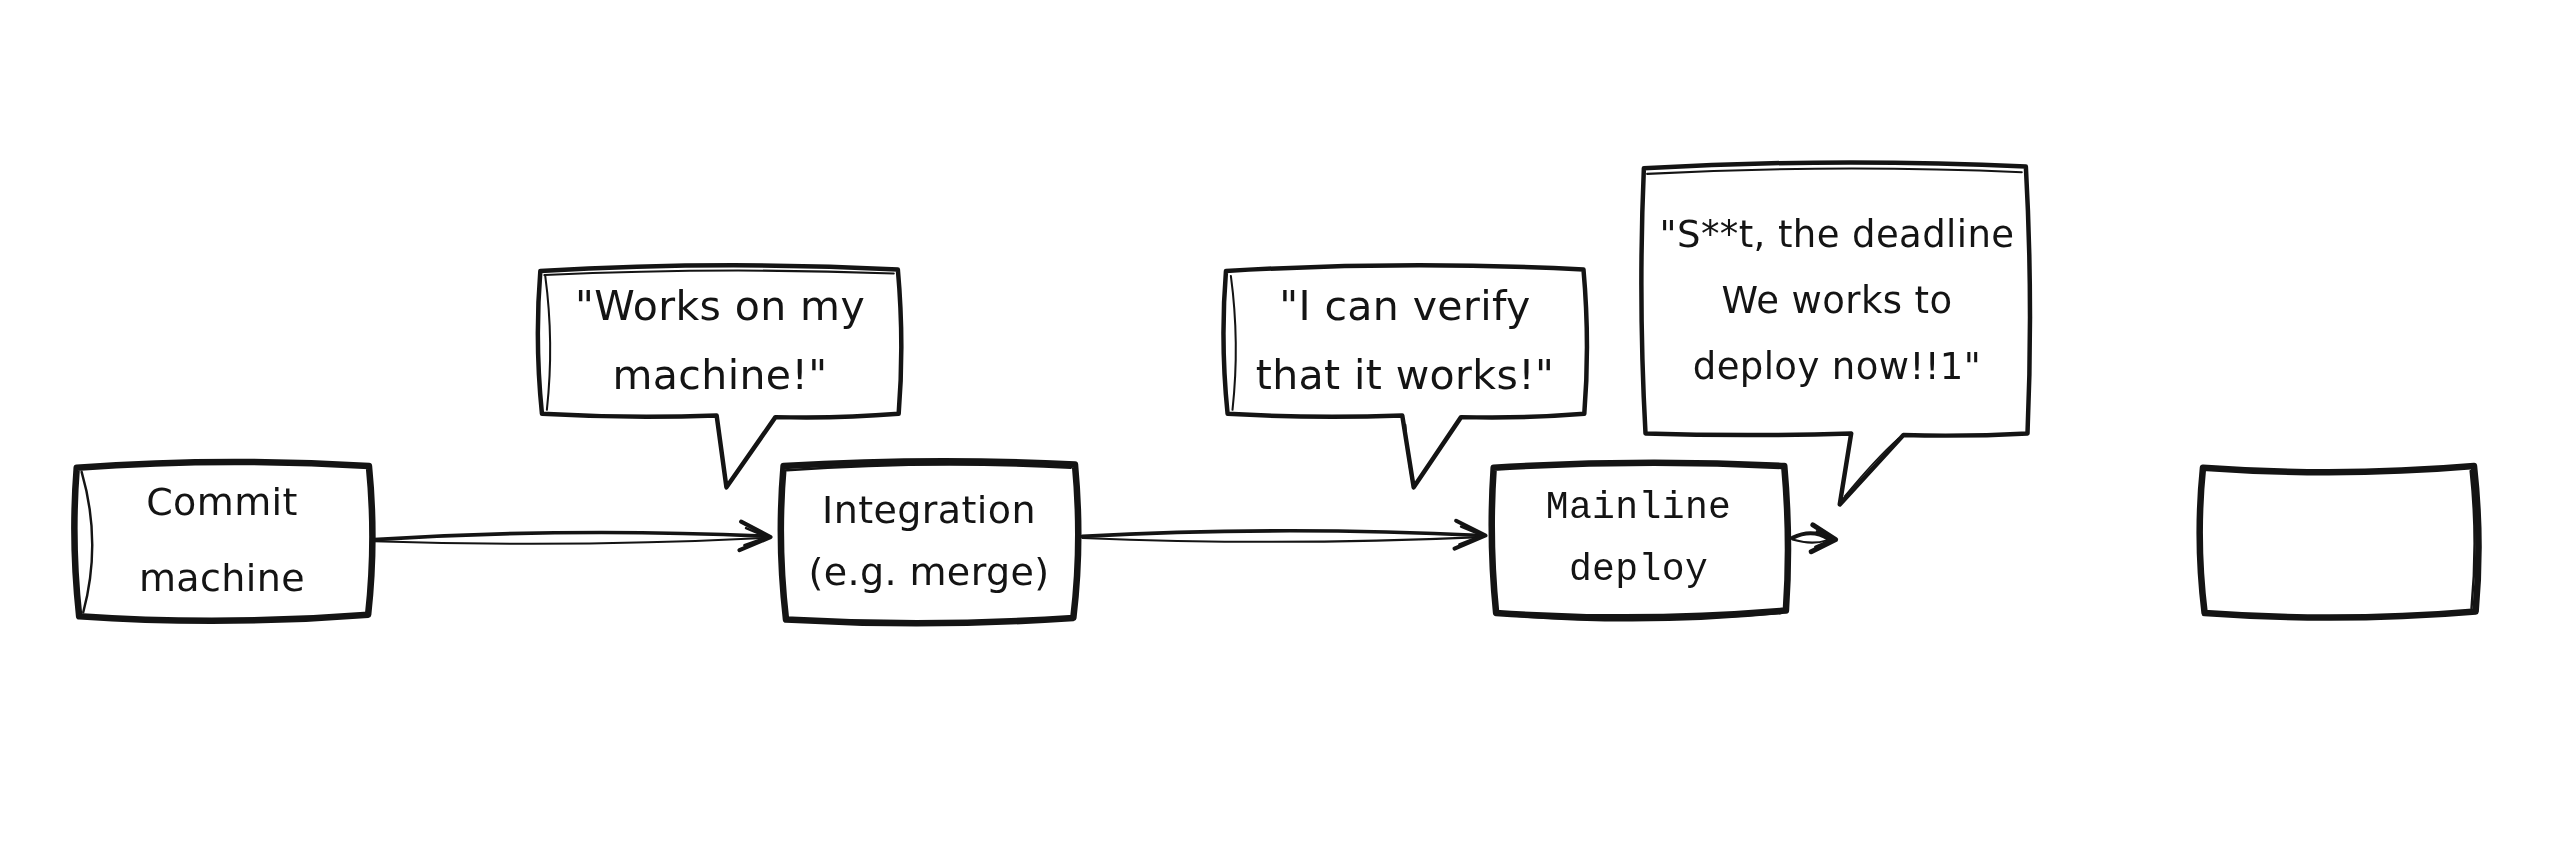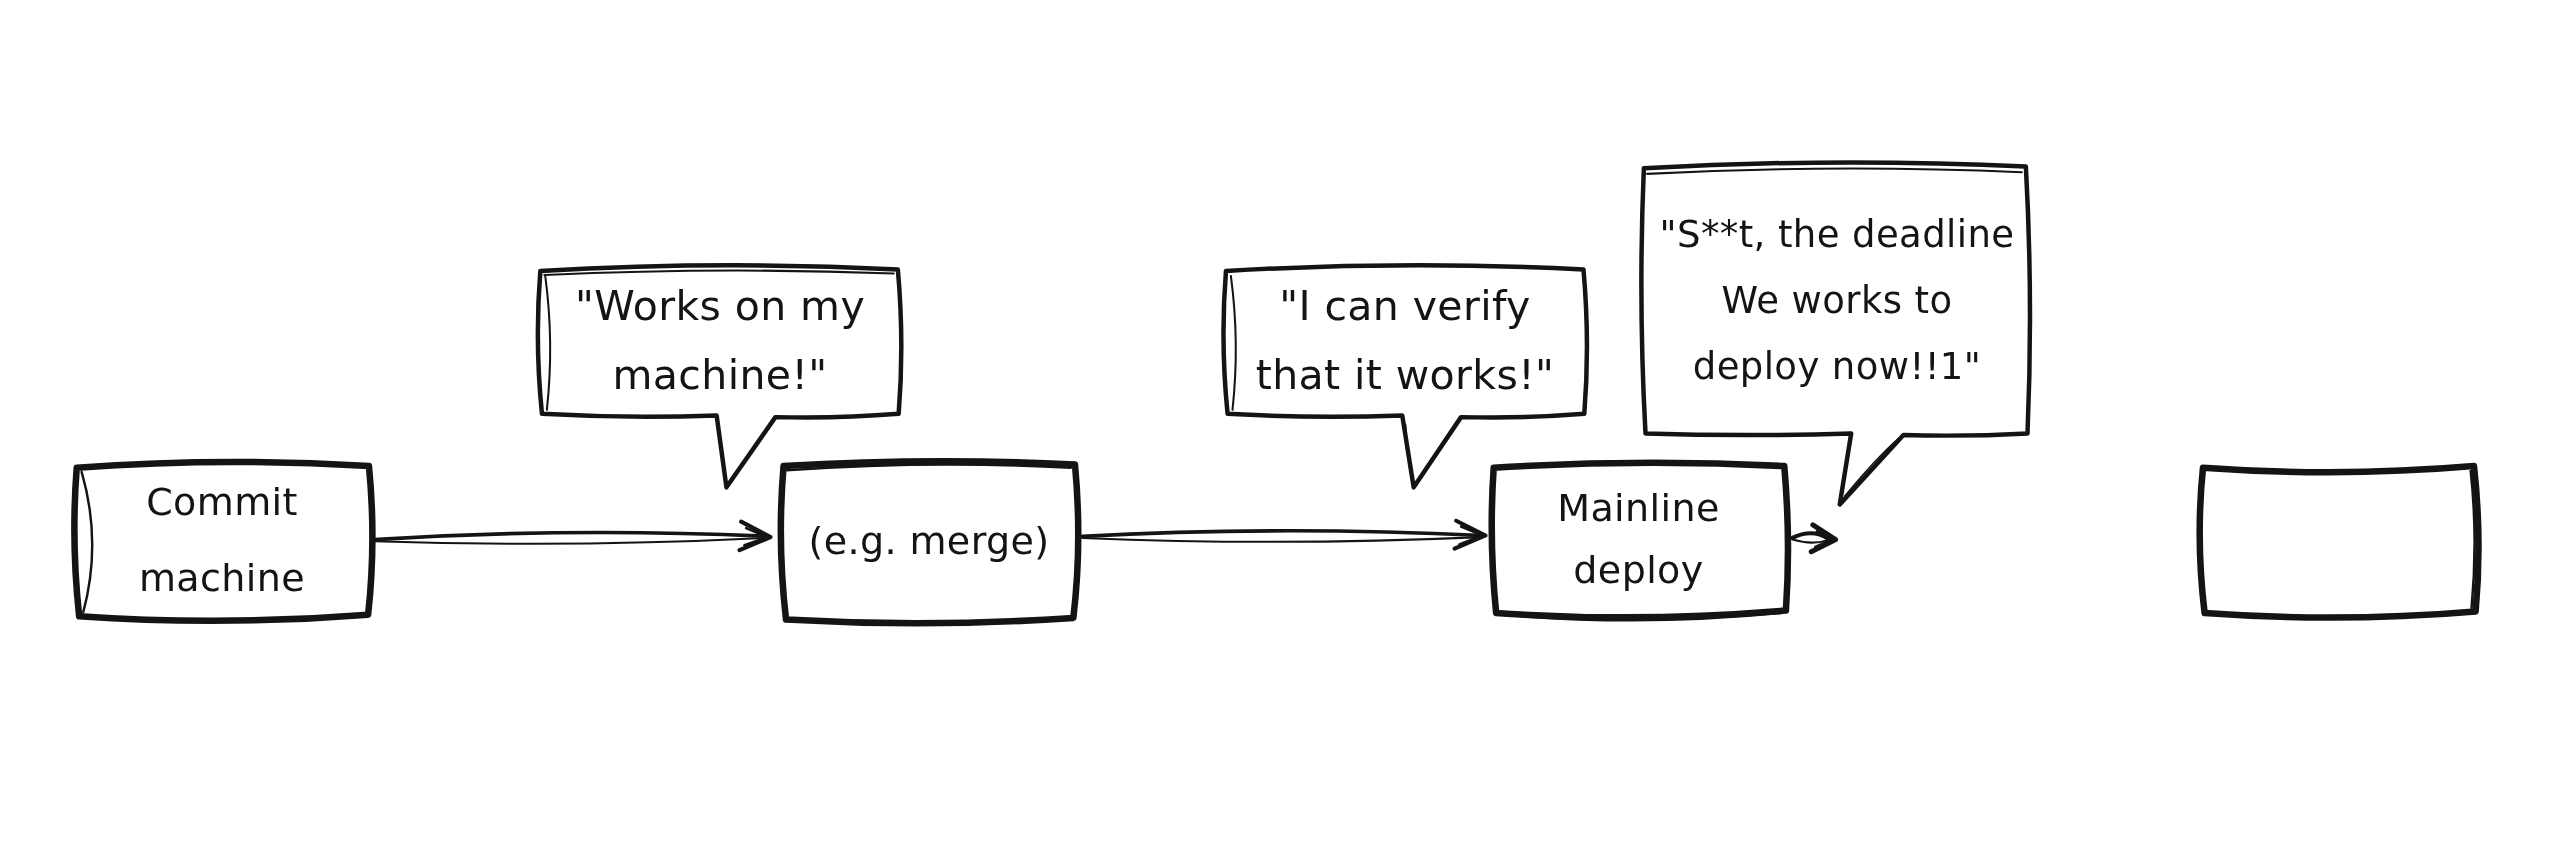--- a/index.html
+++ b/index.html
@@ -99,24 +99,25 @@
     <path class="ink" stroke-width="6" d="M 2221,643 L 2249,661 L 2219,676"></path>
     <path class="ink" stroke-width="3" d="M 2226,651 L 2244,661 L 2224,670"></path>
   </svg>
 
   <div class="label box-label" style="left:72px; top:462px; width:300px; height:155px;gap:14px;">
     <div>Commit</div>
     <div>machine</div>
   </div>
 
   <div class="label box-label" style="left:779px; top:462px; width:300px; height:158px;">
+    <div>Integration</div>
     <div>(e.g. merge)</div>
   </div>
 
-  <div class="label box-label" style="left:1490px; top:464px; width:297px; height:150px;">
+  <div class="label box-label" style="left:1490px; top:464px; width:297px; height:150px;font-family:Liberation Mono, monospace;">
     <div>Mainline</div>
     <div>deploy</div>
   </div>
 
 
   <div class="label bubble-label" style="left:539px; top:266px; width:362px; height:150px;">
     <div>"Works on my</div>
     <div>machine!"</div>
   </div>
 

